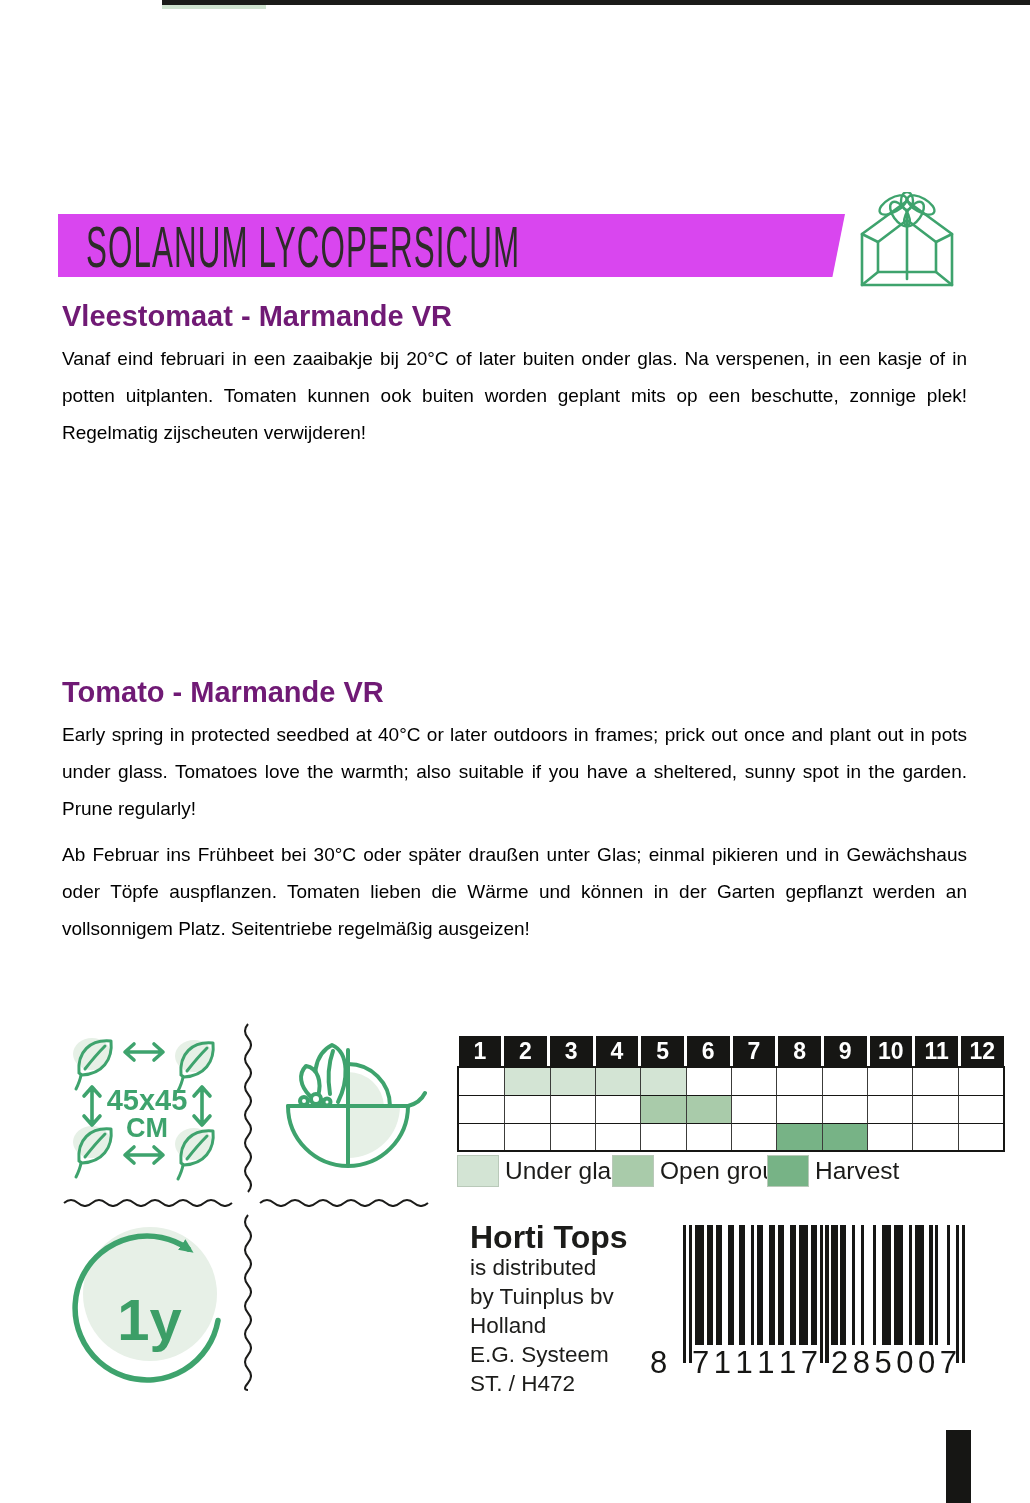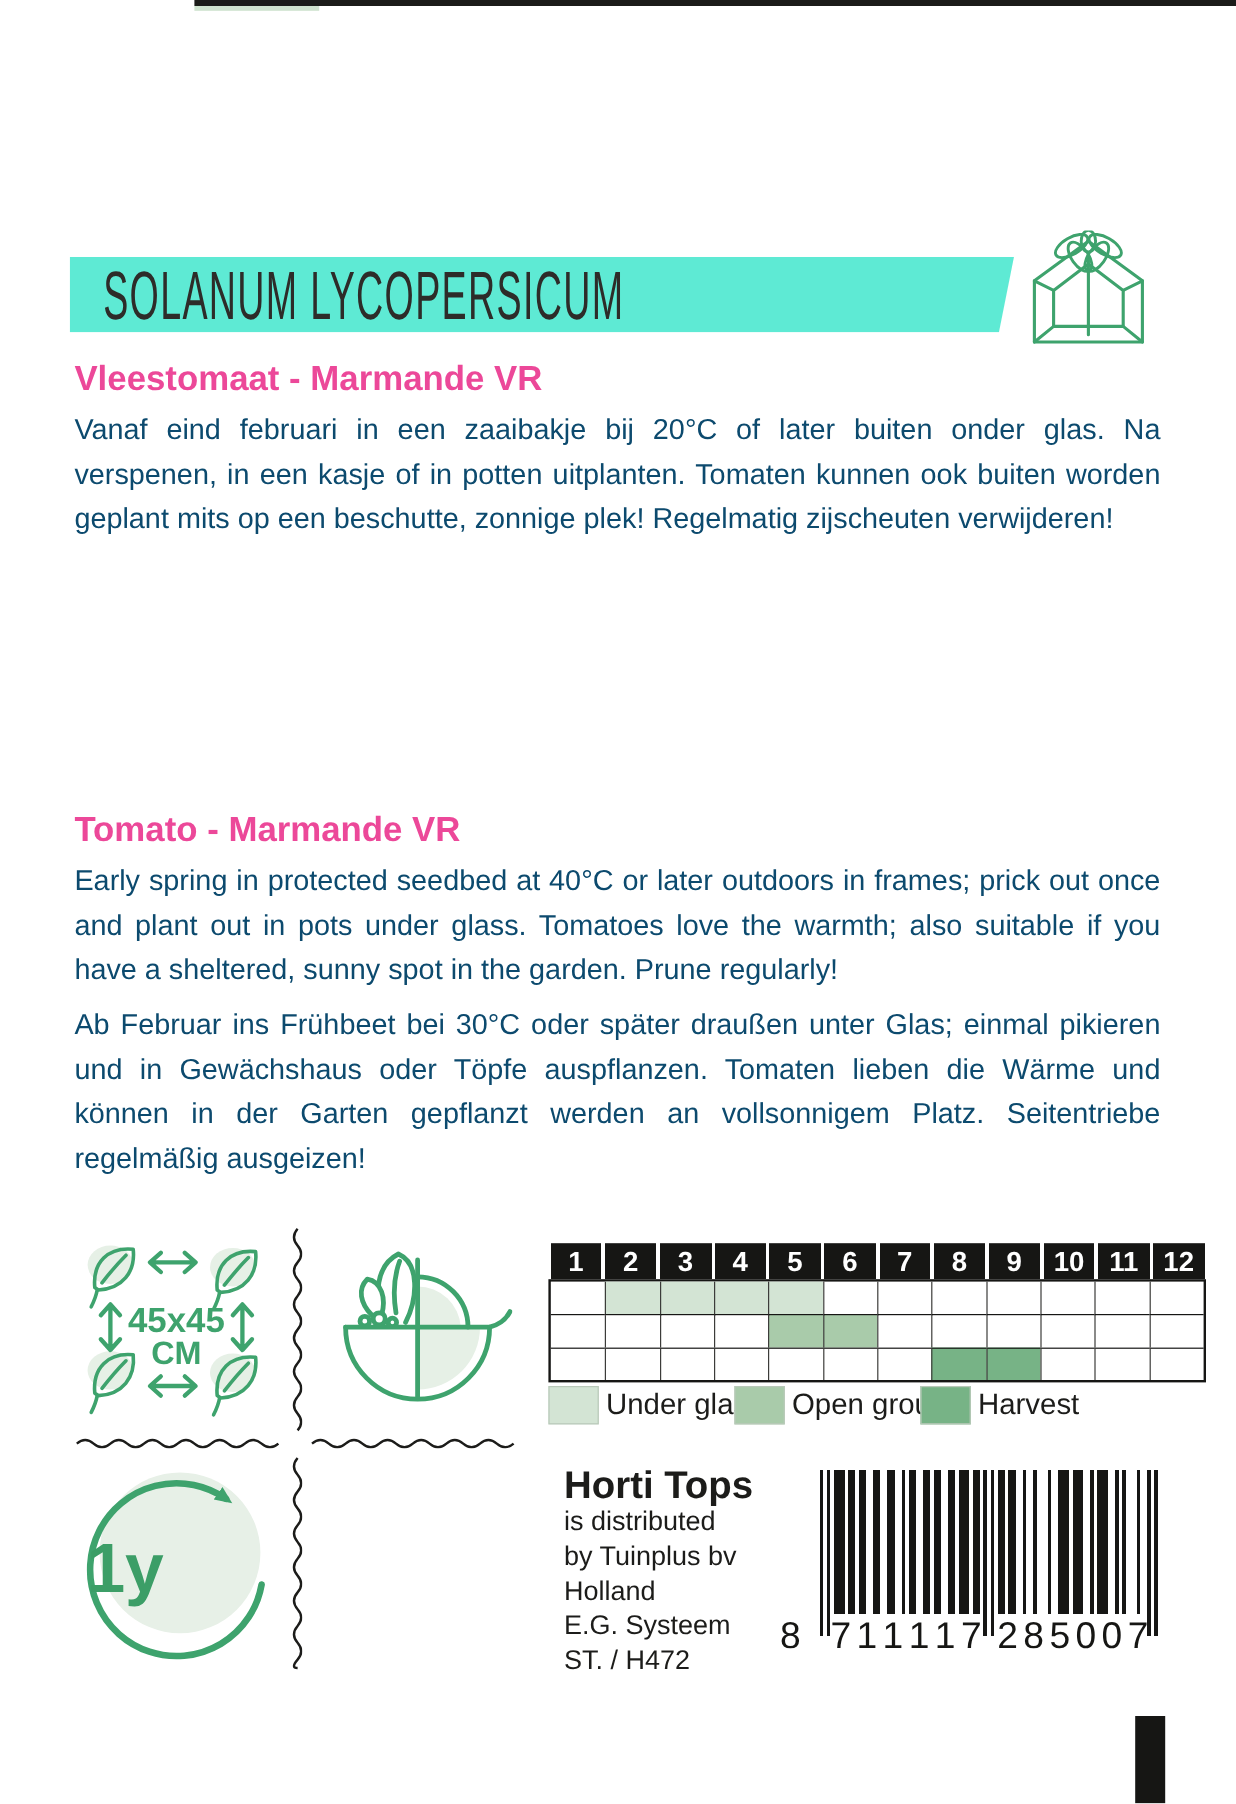--- a/index.html
+++ b/index.html
@@ -5,33 +5,33 @@
   html,body{margin:0;padding:0;background:#ffffff;}
   .page{
     position:relative;width:1030px;height:1503px;overflow:hidden;
     background:#ffffff;font-family:"Liberation Sans",sans-serif;color:#242120;
   }
   
   .top-bar{position:absolute;left:162px;top:0;width:868px;height:5px;background:#1b1b19;}
   .top-bar-accent{position:absolute;left:162px;top:5px;width:104px;height:4px;background:#cfe3cf;}
   
   .banner{
-    position:absolute;left:58px;top:214px;width:787px;height:63px;background:#5eead4;
+    position:absolute;left:58px;top:214px;width:787px;height:63px;background:#d946ef;
     clip-path:polygon(0 0,100% 0,98.4% 100%,0 100%);
   }
   .banner-title{
     position:absolute;left:28px;top:0;height:63px;line-height:66px;white-space:nowrap;
     font-size:57px;color:#2d2c29;letter-spacing:2px;font-weight:400;
     transform:scaleX(0.55);transform-origin:left center;
   }
   .greenhouse{position:absolute;left:848px;top:192px;}
   
   .section{position:absolute;left:62px;width:905px;}
-  .section h2{margin:0 0 7px 0;font-size:29px;font-weight:bold;color:#ec4899;letter-spacing:0;}
-  .section p{margin:0;font-size:24px;line-height:37px;text-align:justify;text-align-last:left;color:#0c4a6e;}
+  .section h2{margin:0 0 7px 0;font-size:29px;font-weight:bold;color:#701a75;letter-spacing:0;}
+  .section p{margin:0;font-size:19px;line-height:37px;text-align:justify;text-align-last:left;color:#000000;}
   
   .svg-abs{position:absolute;}
   .wavy{position:absolute;}
   
   .calendar{position:absolute;left:457px;top:1036px;width:548px;}
   .cal-header{display:flex;width:548px;height:30px;}
   .mcell{
     box-sizing:border-box;flex:1;height:30px;background:#161614;background-clip:content-box;
     padding:0 1.5px;color:#ffffff;font-weight:bold;font-size:23px;text-align:center;line-height:30px;
   }
@@ -43,21 +43,21 @@
   .ccell.c0{border-left:none;}
   .ccell.r0{border-top:none;}
   .legend{position:absolute;left:457px;top:1155px;width:548px;height:32px;}
   .legend-item{position:absolute;top:0;display:flex;align-items:center;}
   .legend-swatch{width:40px;height:30px;border:1px solid #b9c9b9;}
   .legend-label{font-size:24.5px;color:#1c1c1a;margin-left:6px;white-space:nowrap;}
   
   .badge-wrap{position:absolute;left:72px;top:1222px;width:155px;height:175px;}
   .badge-fill{position:absolute;left:11px;top:5px;width:134px;height:134px;border-radius:50%;background:#e7f0e7;}
   .badge-label{
-    position:absolute;left:0;top:52px;width:155px;
+    position:absolute;left:0;top:64px;width:155px;text-align:center;
     font-size:58px;font-weight:bold;color:#3c9e67;
   }
   
   .distributor{position:absolute;left:470px;top:1222px;width:200px;font-size:22.5px;line-height:29px;color:#1c1c1a;}
   .distributor .dist-name{font-weight:bold;font-size:32px;line-height:31px;}
   
   .barcode{position:absolute;left:648px;top:1225px;width:330px;height:155px;}
   .barcode-bars{position:absolute;left:35px;top:0;}
   .bc-digit{position:absolute;top:120px;font-size:31px;color:#161614;}
   .bc-first{left:2px;}

